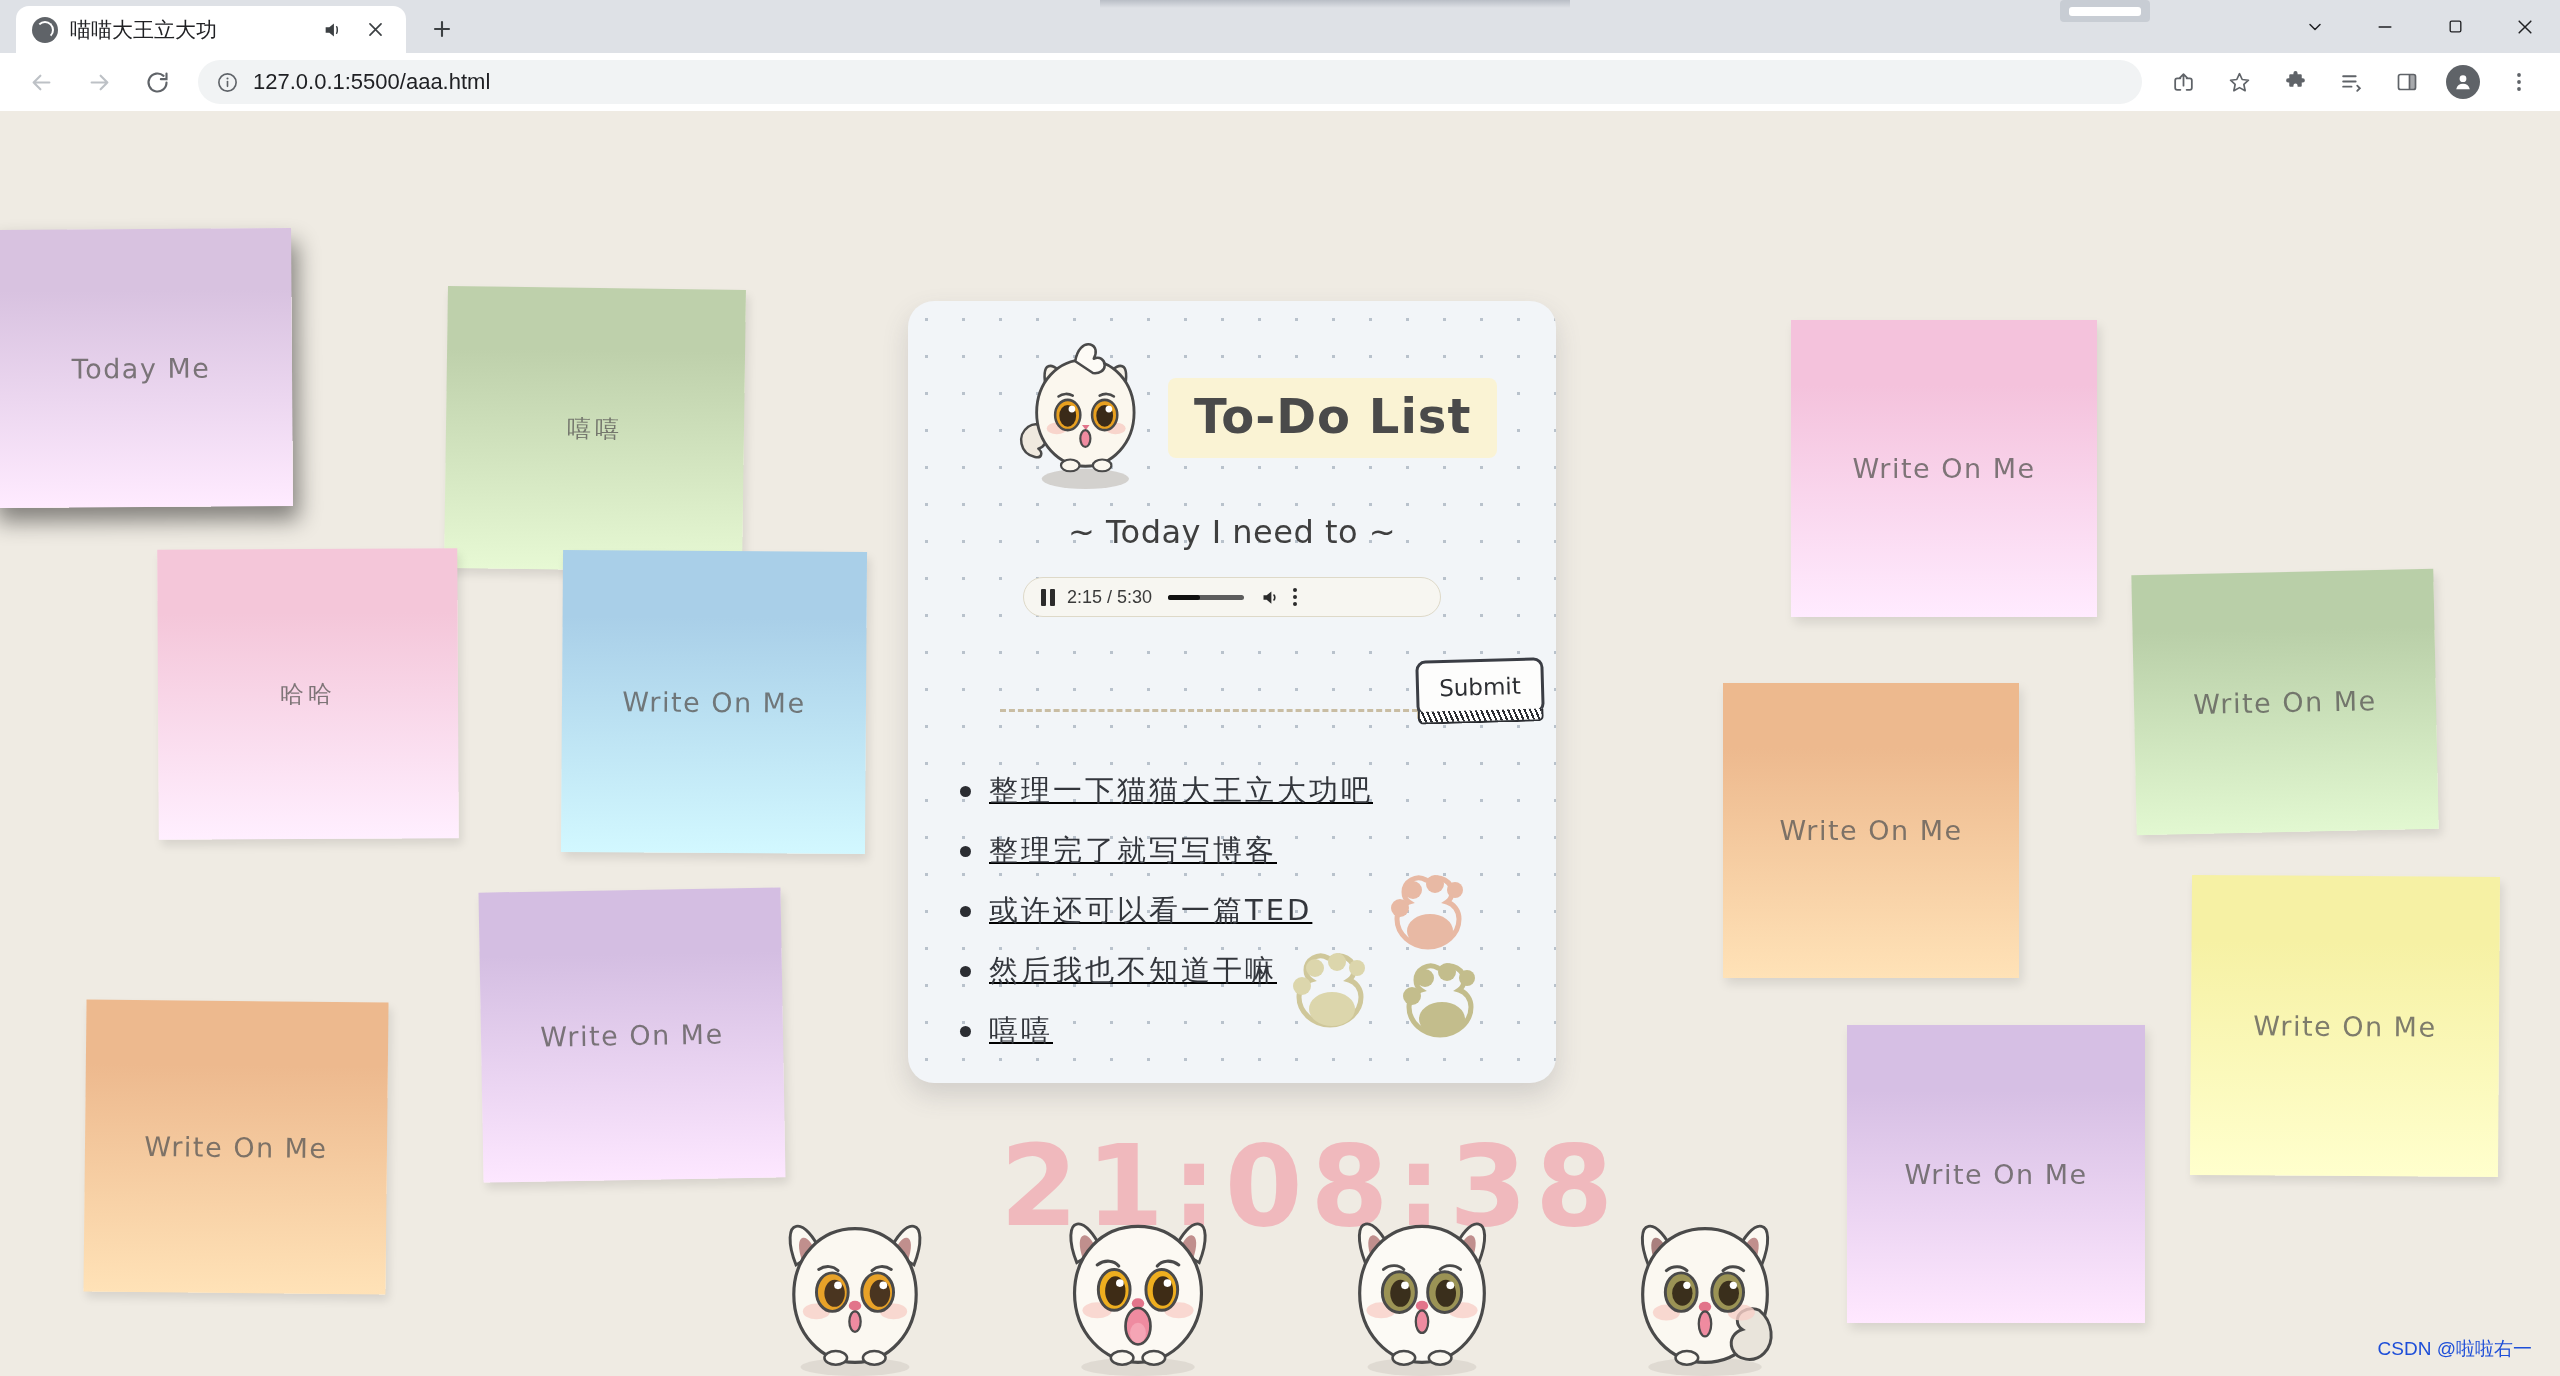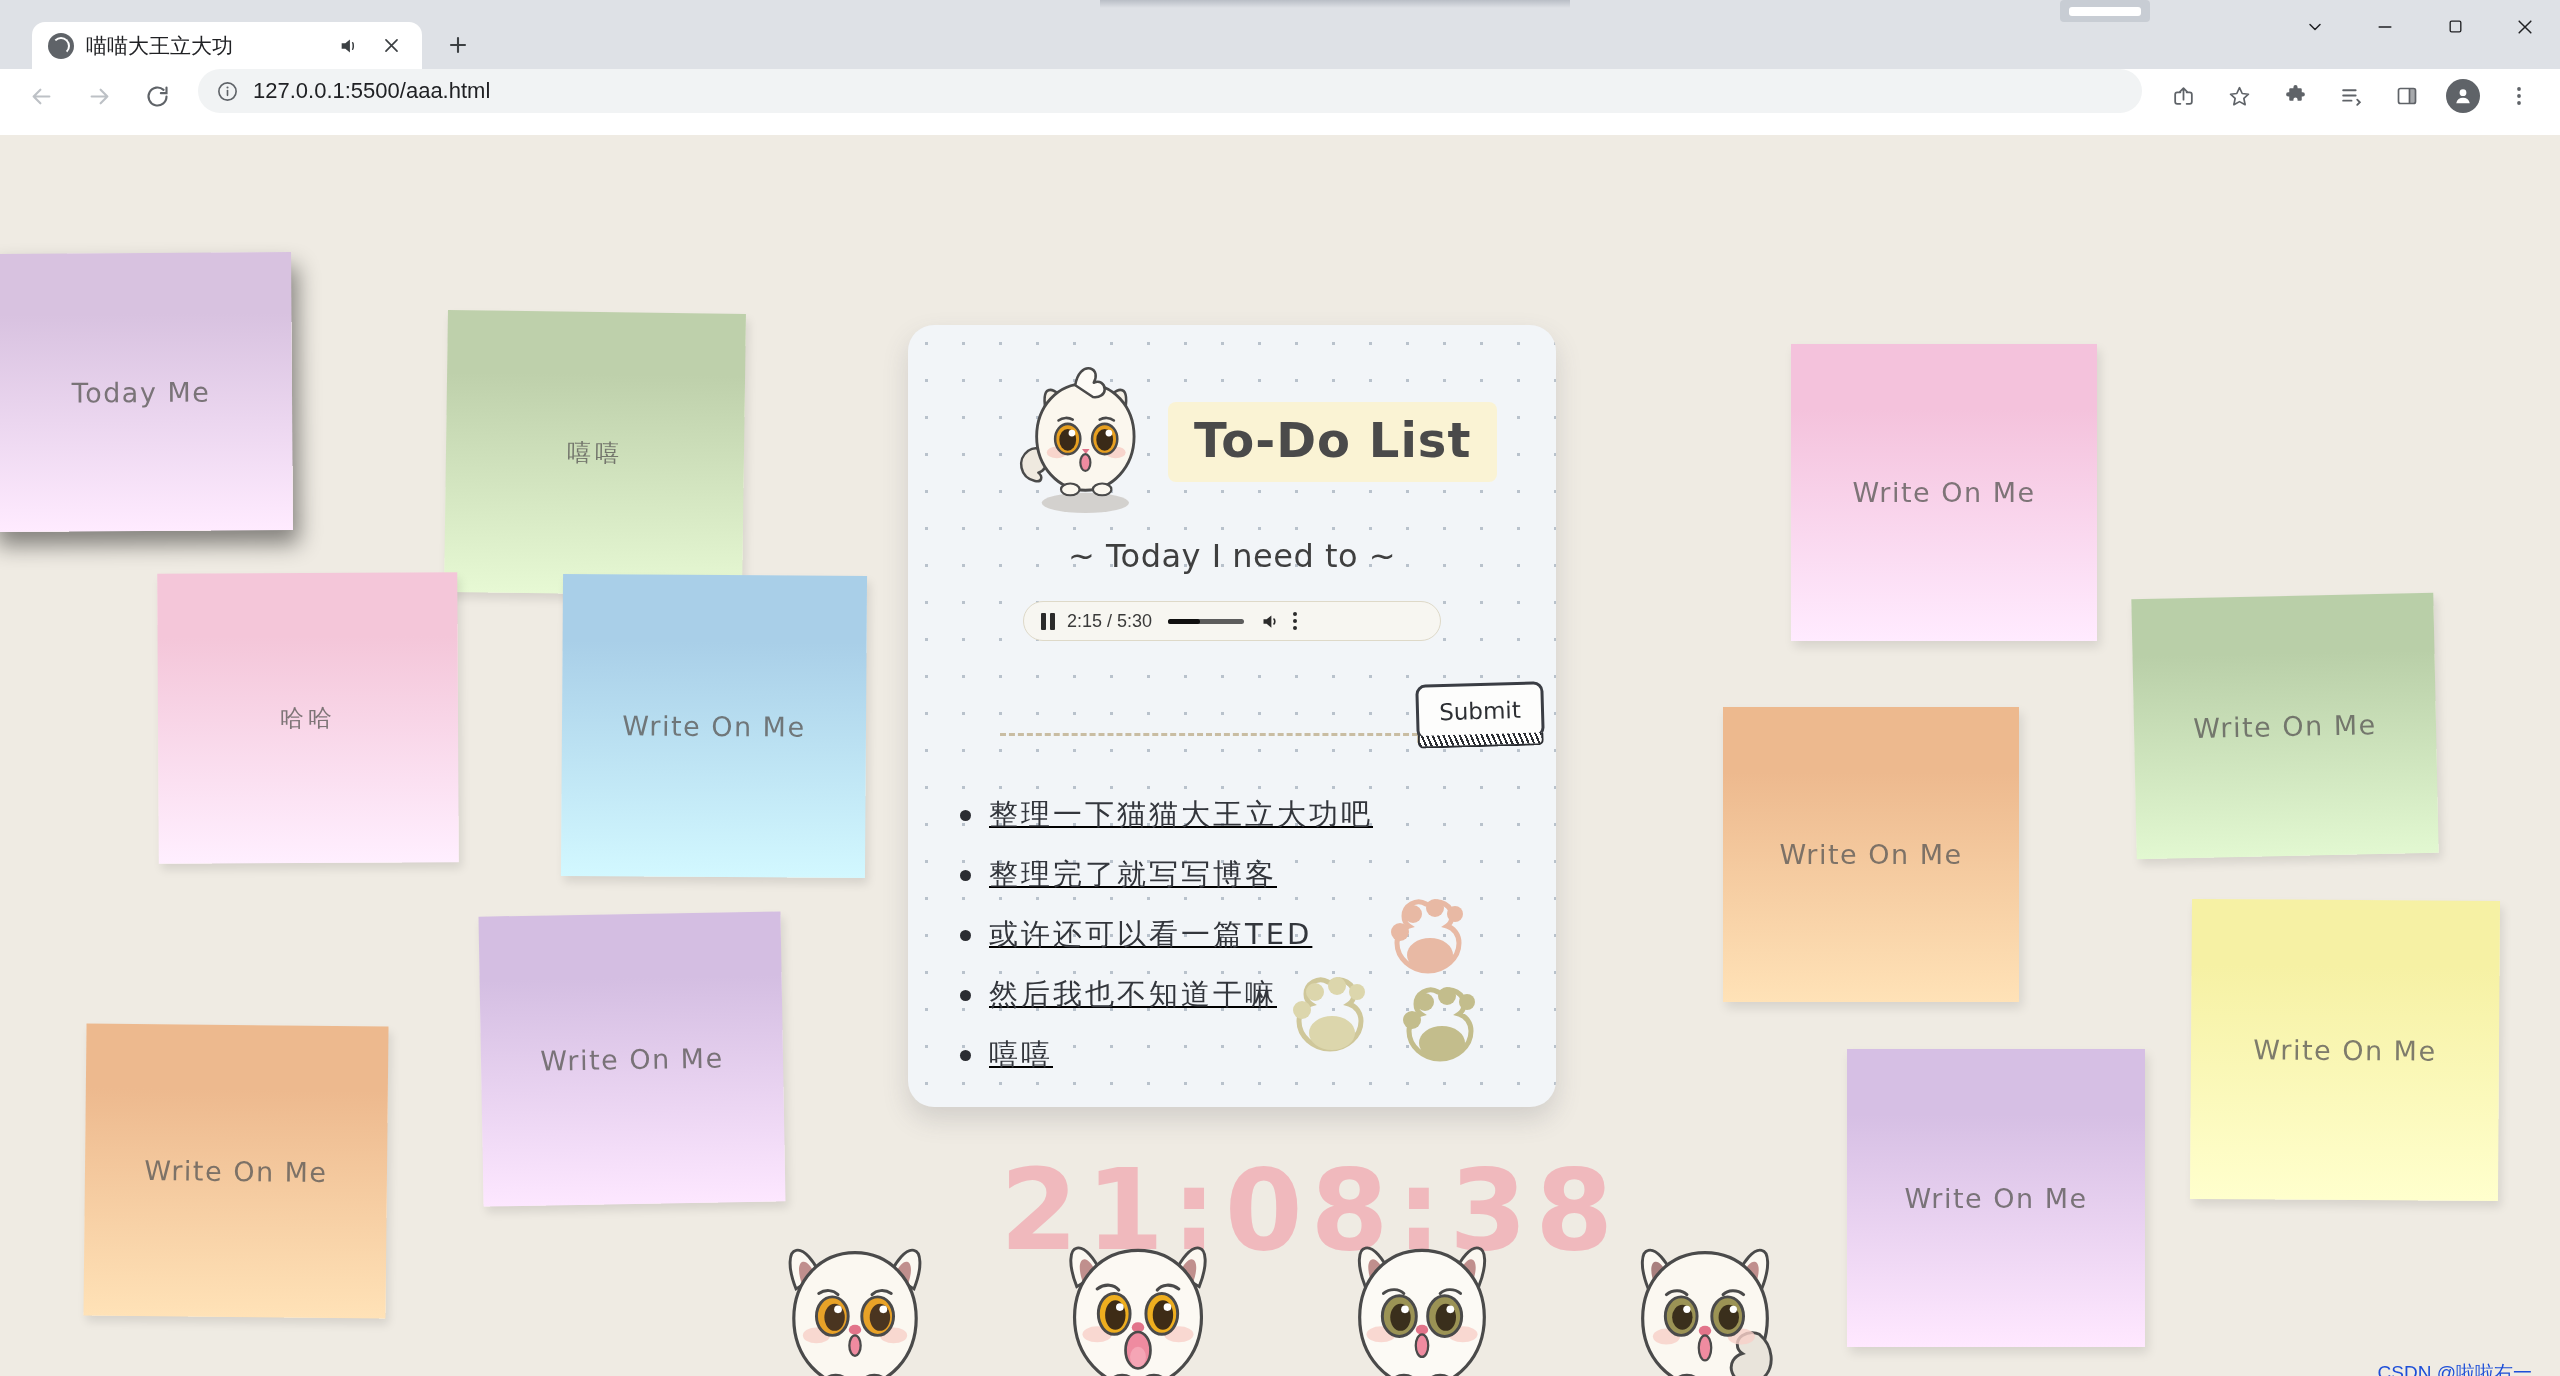--- a/index.html
+++ b/index.html
@@ -8,25 +8,25 @@
     width: 2560px; height: 1376px;
     overflow: hidden;
     font-family: "Liberation Sans", sans-serif;
     background: #ffffff;
   }
 
   
   .browser { width: 2560px; height: 1376px; position: relative; }
 
   .tabstrip {
-    height: 69px;
+    height: 53px;
     background: #dee1e6;
     display: flex;
     align-items: flex-end;
-    padding-left: 32px;
+    padding-left: 16px;
     position: relative;
   }
   .tab {
     height: 47px;
     width: 390px;
     background: #fff;
     border-radius: 13px 13px 0 0;
     display: flex;
     align-items: center;
     padding: 0 16px;
@@ -89,24 +89,24 @@
   .minimize-strip i {
     display: block; width: 72px; height: 9px;
     background: #ffffff; border-radius: 3px;
   }
   .tabstrip-shade {
     position: absolute; left: 1100px; top: 0; width: 470px; height: 8px;
     background: linear-gradient(180deg,#b9bec6,#dee1e6);
   }
 
   .toolbar {
-    height: 66px;
+    height: 58px;
     background: #fff;
     display: flex;
-    align-items: flex-start;
+    align-items: center;
     padding: 0 14px;
     gap: 4px;
   }
   .tb-icon {
     width: 54px; height: 54px;
     display: flex; align-items: center; justify-content: center;
     color: #5f6368;
     border-radius: 50%;
     flex: 0 0 auto;
   }

